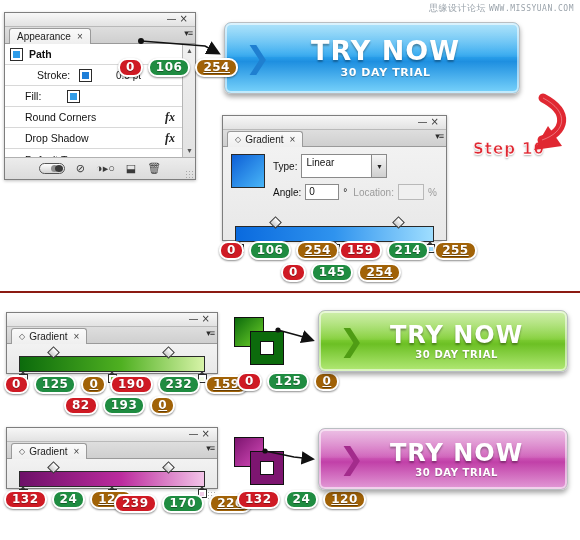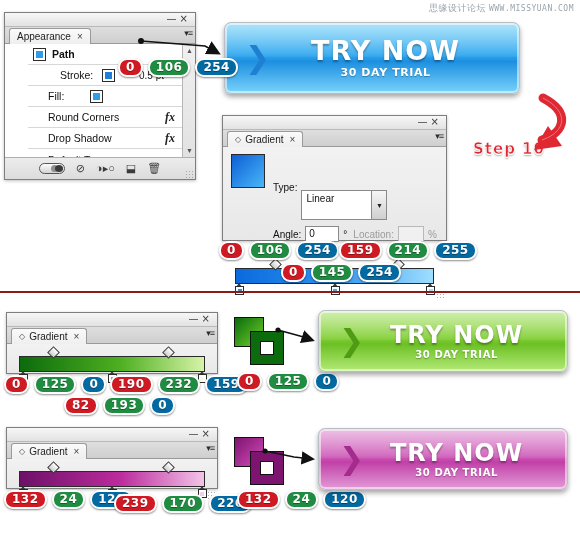--- a/index.html
+++ b/index.html
@@ -58,21 +58,21 @@
   .tab .x { font-size:10px; color:#444; margin-left:2px; }
   .panel-menu {
     position:absolute; right:3px; top:2px;
     font-size:9px; color:#2b2b2b; line-height:9px;
     text-align:right;
   }
   .panel-menu .l1 { letter-spacing:-1px; }
 
   
   #appearance { left:4px; top:12px; width:192px; height:168px; }
-  .app-body { background:#ffffff; position:absolute; left:0; top:31px; right:0; bottom:22px;padding-left:23px; }
+  .app-body { background:#ffffff; position:absolute; left:0; top:31px; right:0; bottom:22px; }
   .app-row {
     height:21px; display:flex; align-items:center;
     border-bottom:1px solid #d8d8d8;
     padding-left:8px; font-size:10.5px; color:#111;
     position:relative;
   }
   .app-row.head { font-weight:bold; padding-left:5px; }
   .sw {
     width:13px; height:13px; border:1px solid #2b2b2b; background:#fff;
     display:inline-block; position:relative; flex:none;
@@ -112,21 +112,21 @@
   .g-preview { width:34px; height:34px; border:1px solid #2a2a2a; flex:none; }
   .g-fields { flex:1; }
   .g-line { display:flex; align-items:center; gap:4px; margin-bottom:6px; font-size:10px; color:#111; }
   .g-lab { font-size:10px; }
   .inp {
     background:#fff; border:1px solid #8a8a8a; height:16px;
     font-size:10px; color:#111; padding:0 3px; line-height:14px;
     display:flex; align-items:center;
   }
   .inp.dis { background:#f0f0f0; border-color:#b9b9b9; }
-  .sel { display:flex; height:30px; border:1px solid #8a8a8a; background:#fff;margin-top:36px; }
+  .sel { display:flex; height:24px; border:1px solid #8a8a8a; background:#fff; }
   .sel .val { flex:1; padding:0 4px; font-size:10px; line-height:15px; color:#111; }
   .sel .arw { width:15px; background:linear-gradient(#f6f6f6,#cfcfcf); border-left:1px solid #8a8a8a;
               display:flex; align-items:center; justify-content:center; font-size:7px; color:#222; }
   .g-slider-wrap { position:relative; margin:10px 12px 0 12px; height:36px; }
   .g-ramp { position:absolute; left:0; right:0; top:10px; height:16px; border:1px solid #2a2a2a; }
   .mid-dia { position:absolute; top:2px; width:9px; height:9px; transform:rotate(45deg);
              background:linear-gradient(#ffffff,#cdcdcd); border:1px solid #3a3a3a; }
   .stop { position:absolute; top:25px; width:9px; height:12px; }
   .stop .tip { position:absolute; left:1px; top:0; width:0;height:0;
                border-left:3.5px solid transparent; border-right:3.5px solid transparent;
@@ -146,21 +146,21 @@
     font-weight:bold; font-size:12px; color:#ffffff;
     padding:1px 6px; border-radius:9px;
     border:2px solid #fff;
     letter-spacing:.5px; line-height:13px;
     text-shadow:0 1px 0 rgba(0,0,0,.35);
     box-shadow:0 1px 2px rgba(0,0,0,.45);
     white-space:nowrap;
   }
   .badge.r { background:#cf1a24; }
   .badge.g { background:#1f8c41; }
-  .badge.b { background:#0369a1; }
+  .badge.b { background:#a16207;text-decoration:underline; }
 
   
   .trybtn {
     position:absolute; border-radius:7px;
     border:1px solid #b9bec2;
     box-shadow:0 3px 5px rgba(0,0,0,.35), inset 0 0 0 2px rgba(255,255,255,.55);
     overflow:hidden;
     display:flex; align-items:center;
   }
   .trybtn .gloss {

